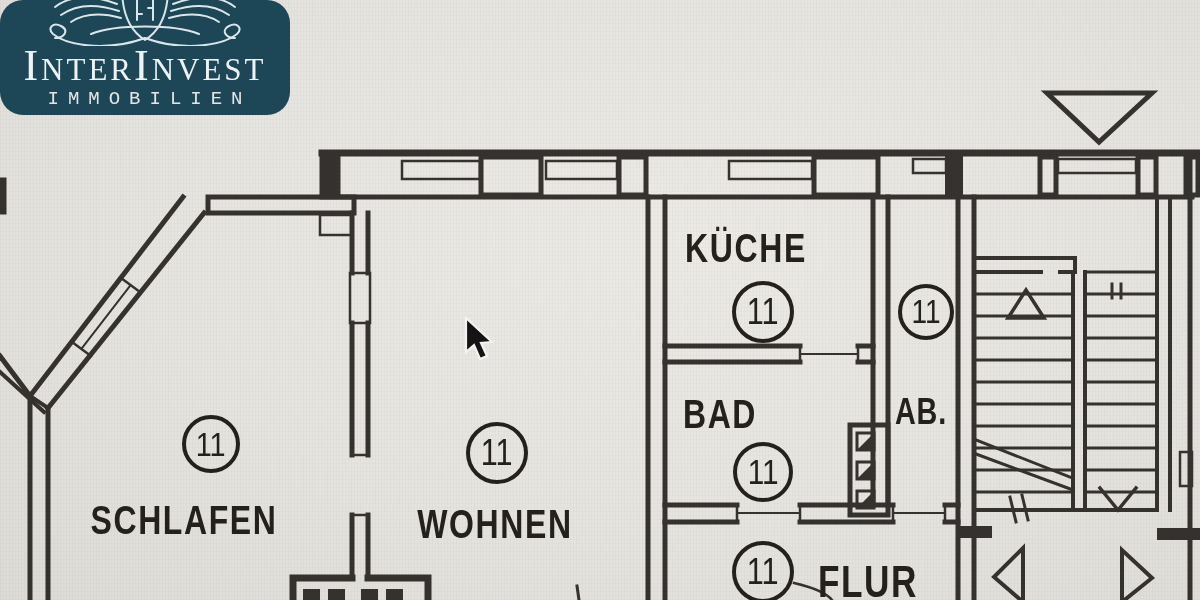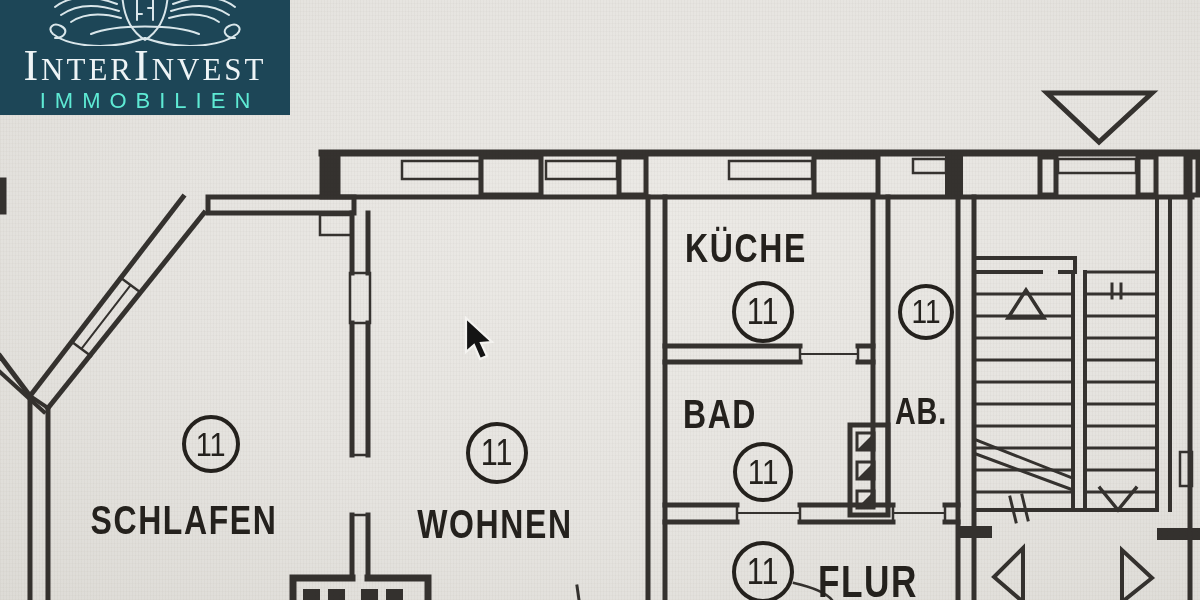--- a/index.html
+++ b/index.html
@@ -18,31 +18,31 @@
   }
   .badge{
     position:absolute;transform:translate(-50%,-50%);
     border:4px solid #24211d;border-radius:50%;
     display:flex;align-items:center;justify-content:center;
     font-weight:400;color:#24211d;background:transparent;
   }
   .badge span{transform:scaleX(.85);}
   #logo{
     position:absolute;left:0;top:0;width:290px;height:115px;
-    background:#1d4657;color:#edf3f5;overflow:hidden;
+    background:#1d4657;color:#edf3f5;overflow:hidden;border-radius:23px;
   }
   #logo .brand{
     position:absolute;left:0;right:0;top:40px;text-align:center;
     font-family:"Liberation Serif", serif;font-variant:small-caps;
     font-size:44px;letter-spacing:3px;color:#eef4f6;
   }
   #logo .subtitle{
     position:absolute;left:0;right:0;top:88px;text-align:center;
-    font-family:Liberation Sans, sans-serif;
-    font-size:22px;letter-spacing:9px;text-indent:9px;color:#5eead4;
+    font-family:Liberation Mono, monospace;
+    font-size:19px;letter-spacing:9px;text-indent:9px;color:#e5e5e5;
   }
   #logo svg{position:absolute;left:50%;top:-6px;transform:translateX(-50%);}
 </style>
 </head>
 <body>
 
 <svg id="plan-svg" width="1200" height="600" viewBox="0 0 1200 600">
   <g stroke="#262320" fill="none" stroke-linecap="square" opacity="0.92">
 
     <g>

